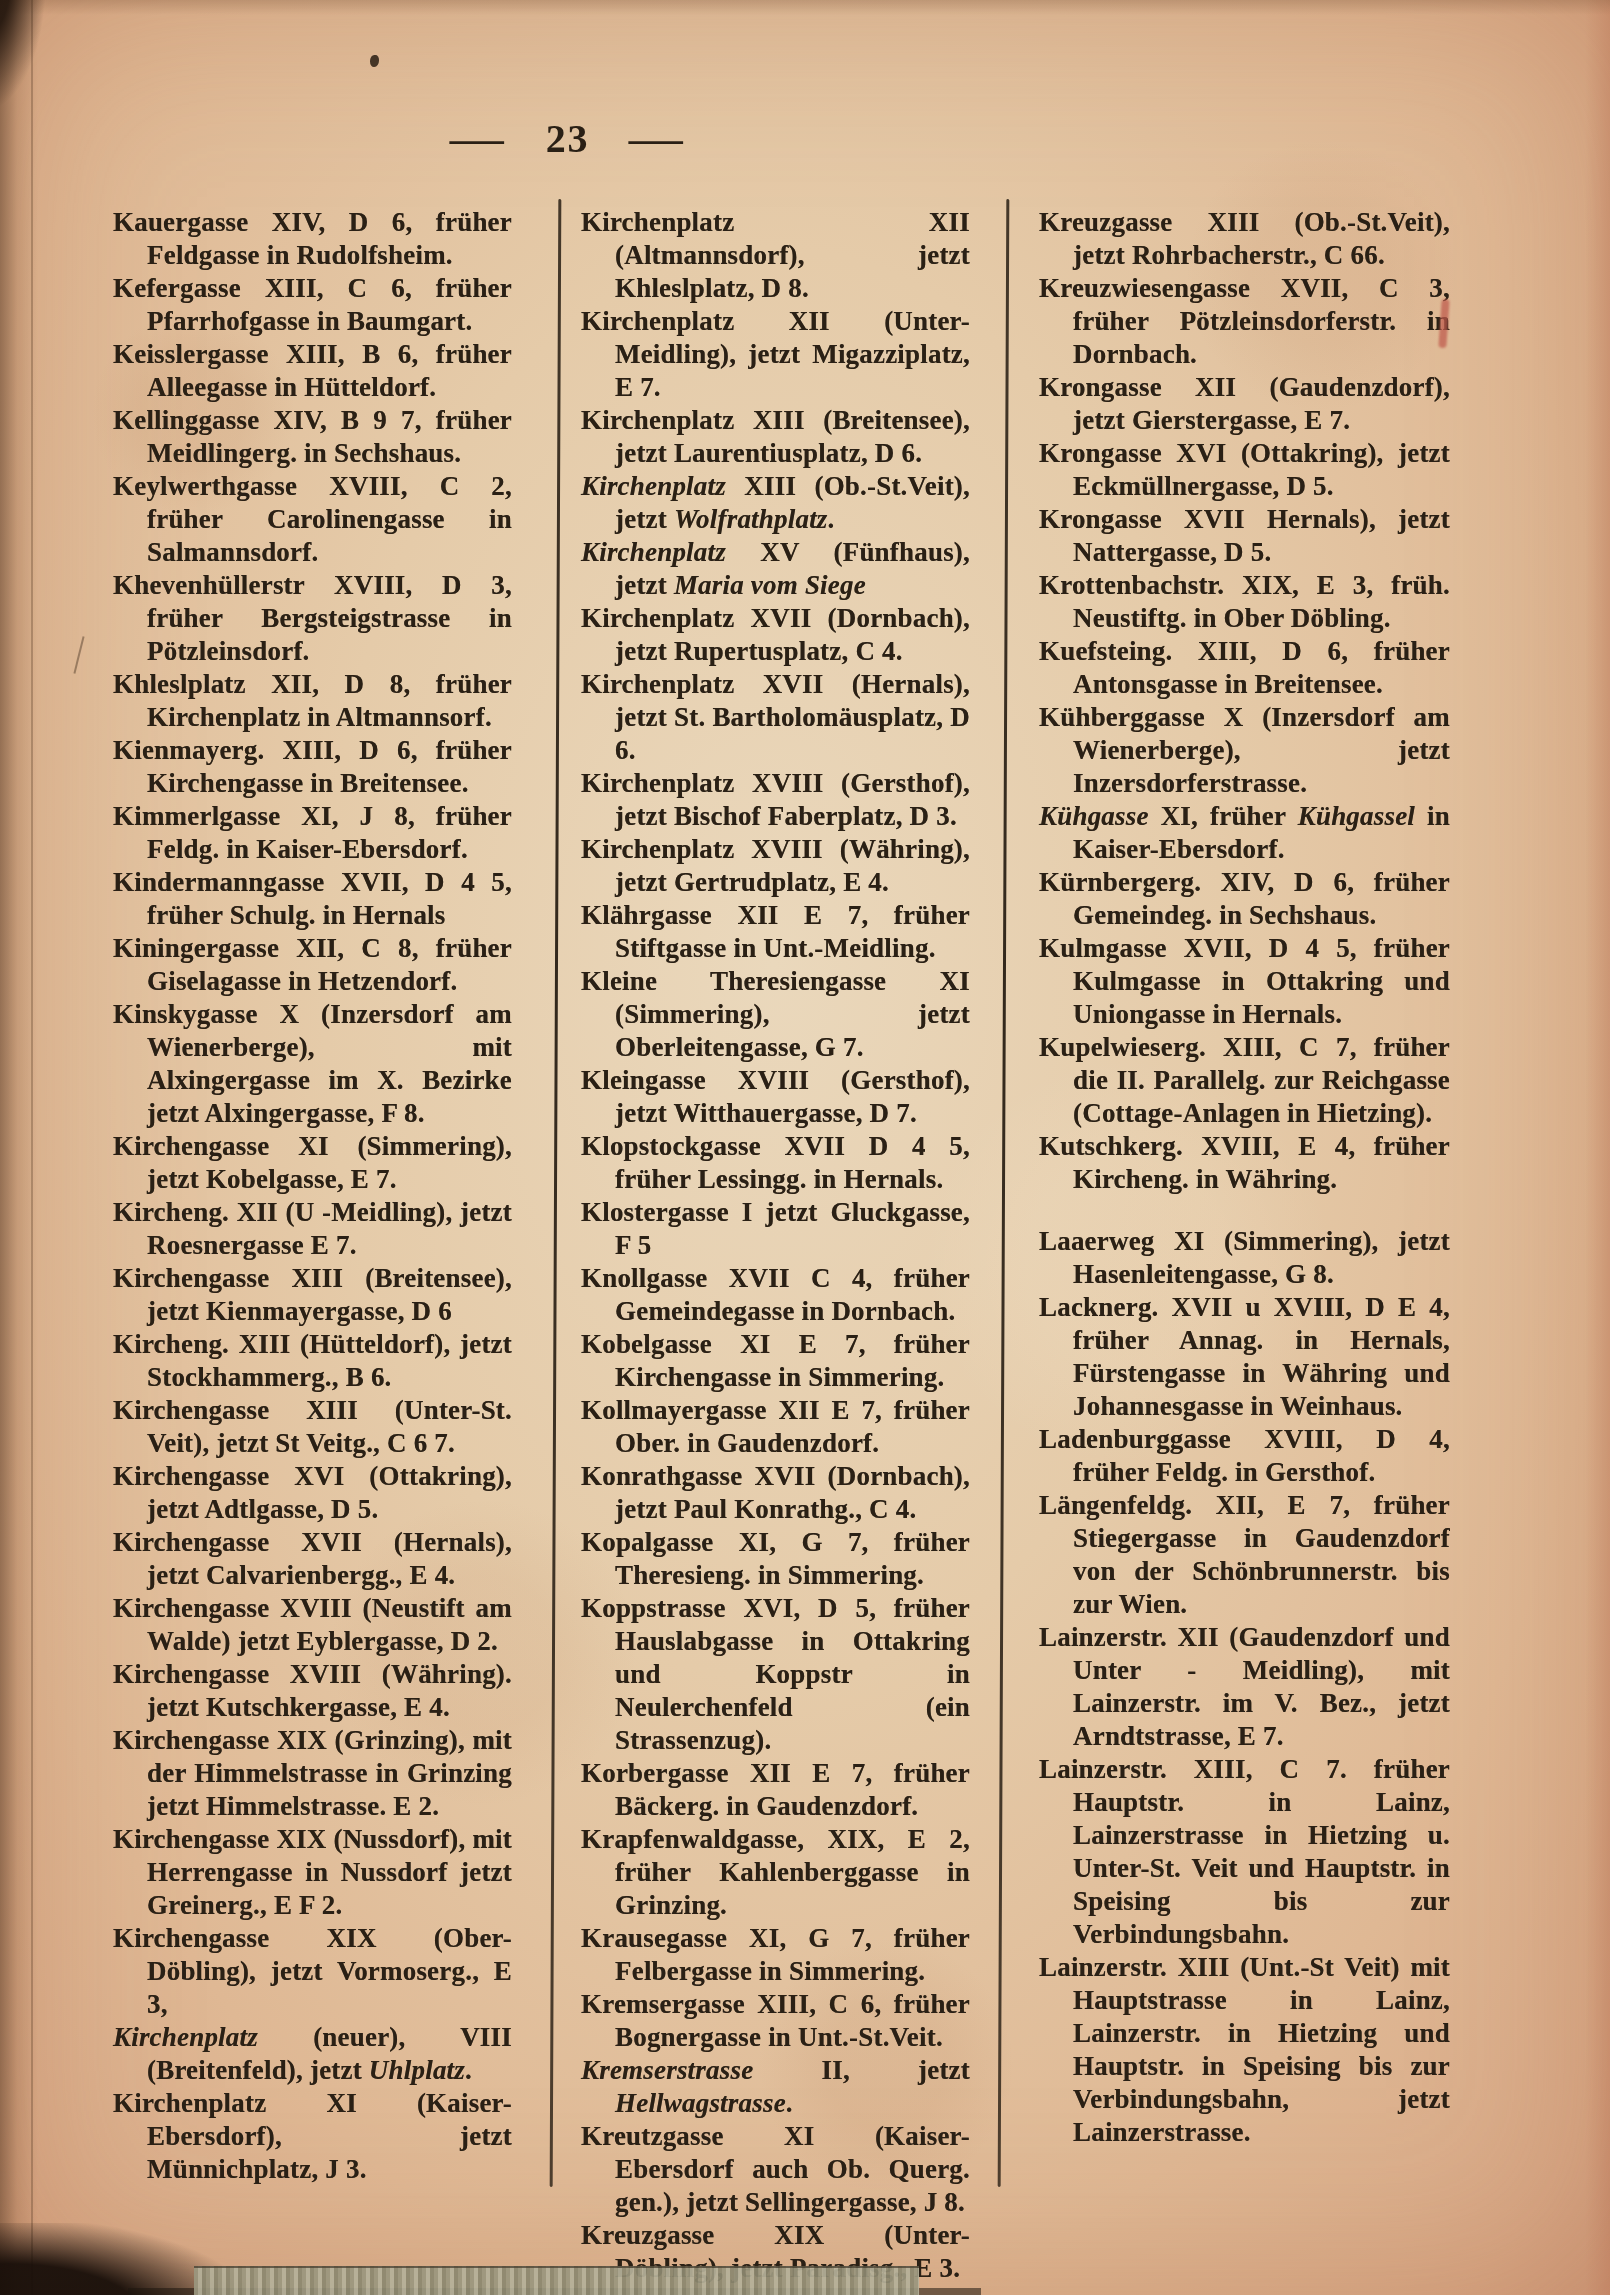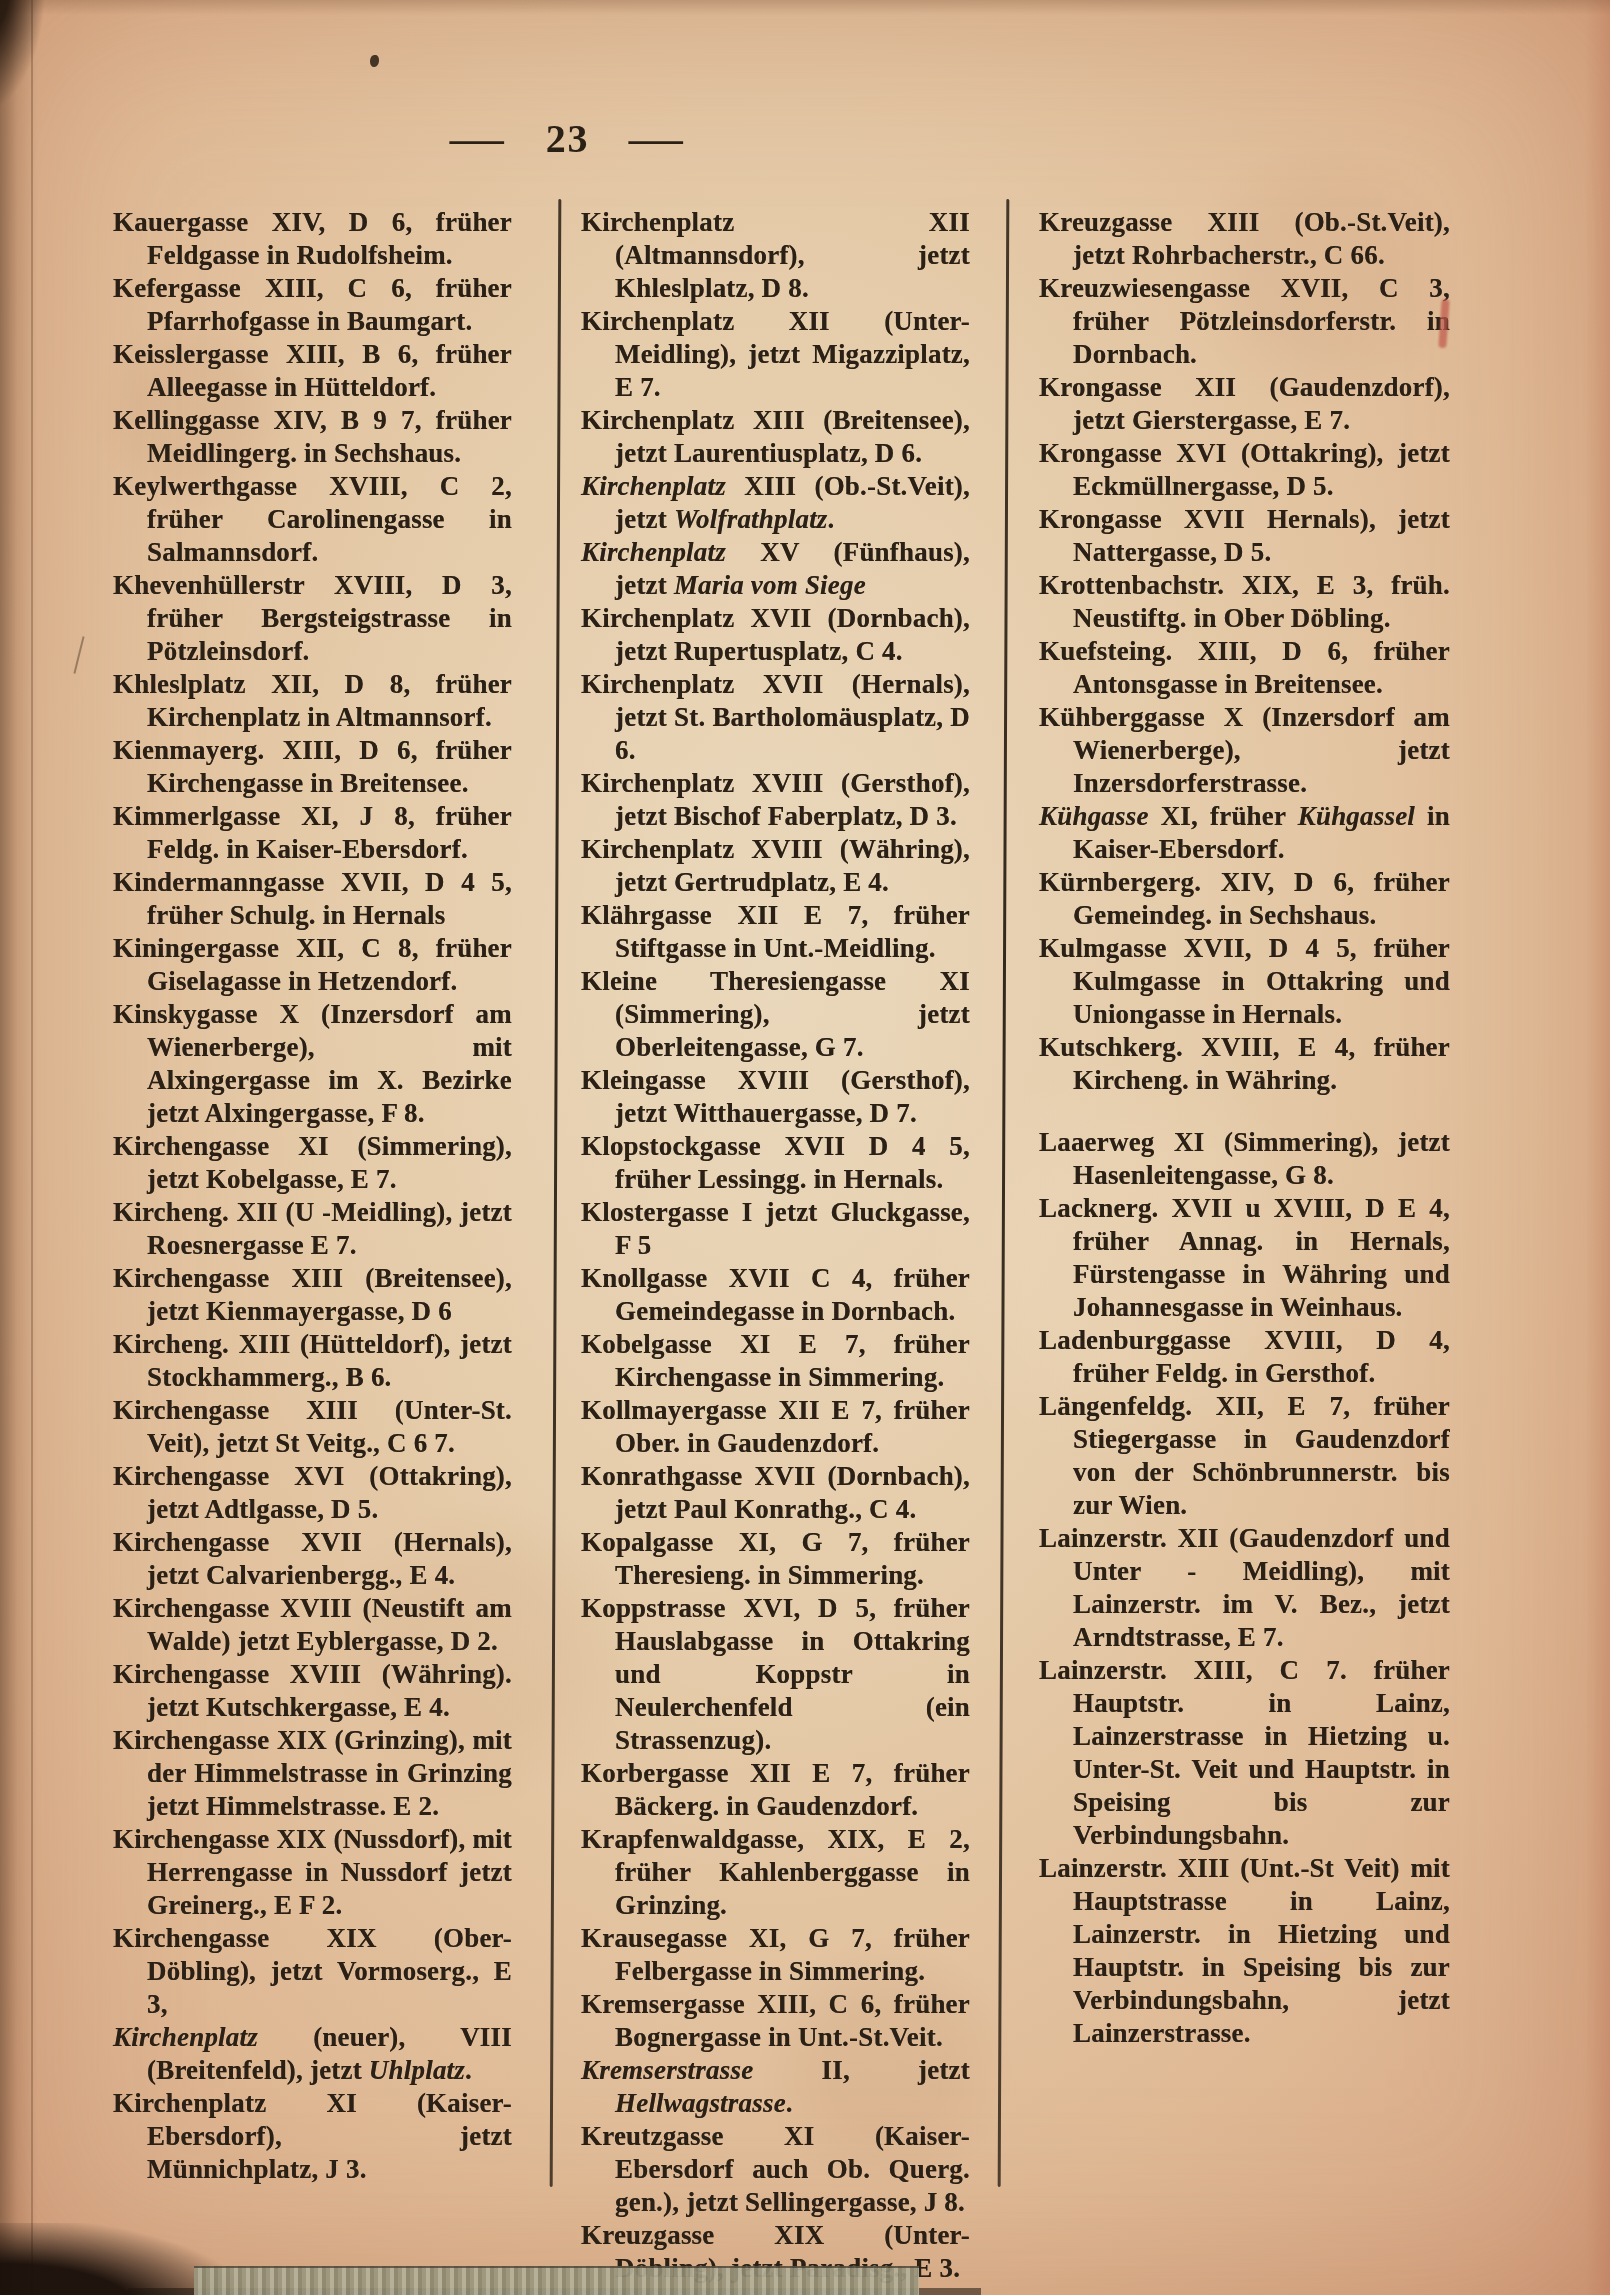--- a/index.html
+++ b/index.html
@@ -174,20 +174,21 @@
         <p class="entry"><span>Kreuzwiesengasse XVII, C 3, früher Pötzleinsdorferstr. in Dornbach.</span></p>
         <p class="entry"><span>Krongasse XII (Gaudenzdorf), jetzt Gierstergasse, E 7.</span></p>
         <p class="entry"><span>Krongasse XVI (Ottakring), jetzt Eckmüllnergasse, D 5.</span></p>
         <p class="entry"><span>Krongasse XVII Hernals), jetzt Nattergasse, D 5.</span></p>
         <p class="entry"><span>Krottenbachstr. XIX, E 3, früh. Neustiftg. in Ober Döbling.</span></p>
         <p class="entry"><span>Kuefsteing. XIII, D 6, früher Antonsgasse in Breitensee.</span></p>
         <p class="entry"><span>Kühberggasse X (Inzersdorf am Wienerberge), jetzt Inzersdorferstrasse.</span></p>
         <p class="entry"><span class="it">Kühgasse</span><span> XI, früher </span><span class="it">Kühgassel</span><span> in Kaiser-Ebersdorf.</span></p>
         <p class="entry"><span>Kürnbergerg. XIV, D 6, früher Gemeindeg. in Sechshaus.</span></p>
         <p class="entry"><span>Kulmgasse XVII, D 4 5, früher Kulmgasse in Ottakring und Uniongasse in Hernals.</span></p>
+        <p class="entry"><span>Kupelwieserg. XIII, C 7, früher die II. Parallelg. zur Reichgasse (Cottage-Anlagen in Hietzing).</span></p>
         <p class="entry"><span>Kutschkerg. XVIII, E 4, früher Kircheng. in Währing.</span></p>
         <p class="entry gap"><span>Laaerweg XI (Simmering), jetzt Hasenleitengasse, G 8.</span></p>
         <p class="entry"><span>Lacknerg. XVII u XVIII, D E 4, früher Annag. in Hernals, Fürstengasse in Währing und Johannesgasse in Weinhaus.</span></p>
         <p class="entry"><span>Ladenburggasse XVIII, D 4, früher Feldg. in Gersthof.</span></p>
         <p class="entry"><span>Längenfeldg. XII, E 7, früher Stiegergasse in Gaudenzdorf von der Schönbrunnerstr. bis zur Wien.</span></p>
         <p class="entry"><span>Lainzerstr. XII (Gaudenzdorf und Unter - Meidling), mit Lainzerstr. im V. Bez., jetzt Arndtstrasse, E 7.</span></p>
         <p class="entry"><span>Lainzerstr. XIII, C 7. früher Hauptstr. in Lainz, Lainzerstrasse in Hietzing u. Unter-St. Veit und Hauptstr. in Speising bis zur Verbindungsbahn.</span></p>
         <p class="entry"><span>Lainzerstr. XIII (Unt.-St Veit) mit Hauptstrasse in Lainz, Lainzerstr. in Hietzing und Hauptstr. in Speising bis zur Verbindungsbahn, jetzt Lainzerstrasse.</span></p>
       </div>
   </div>

